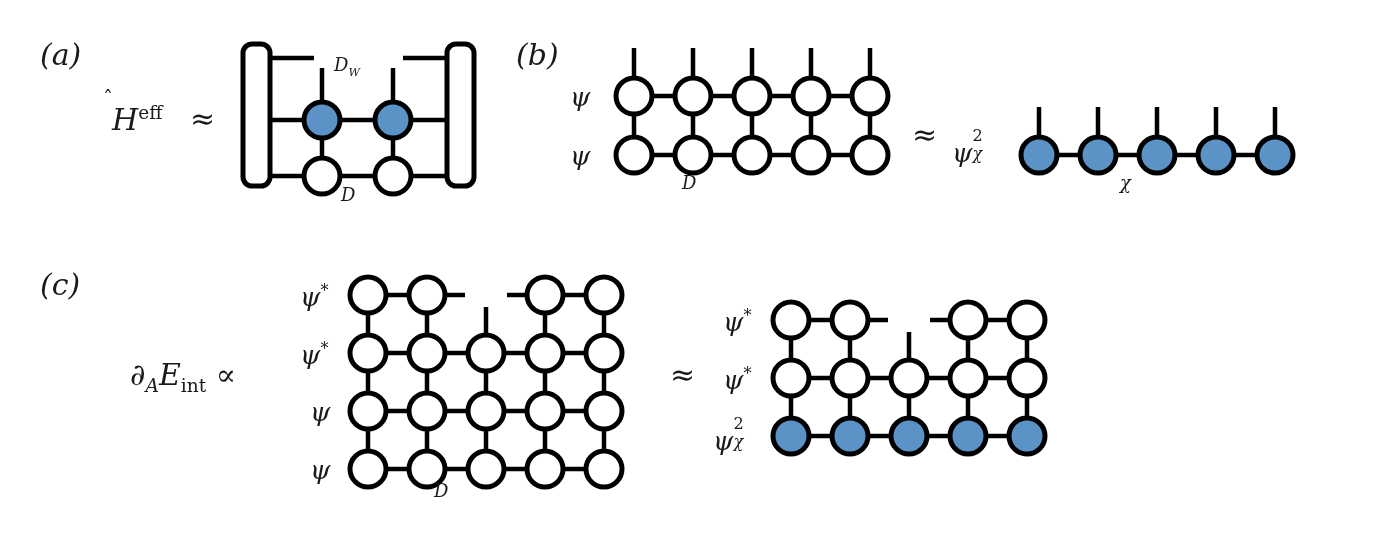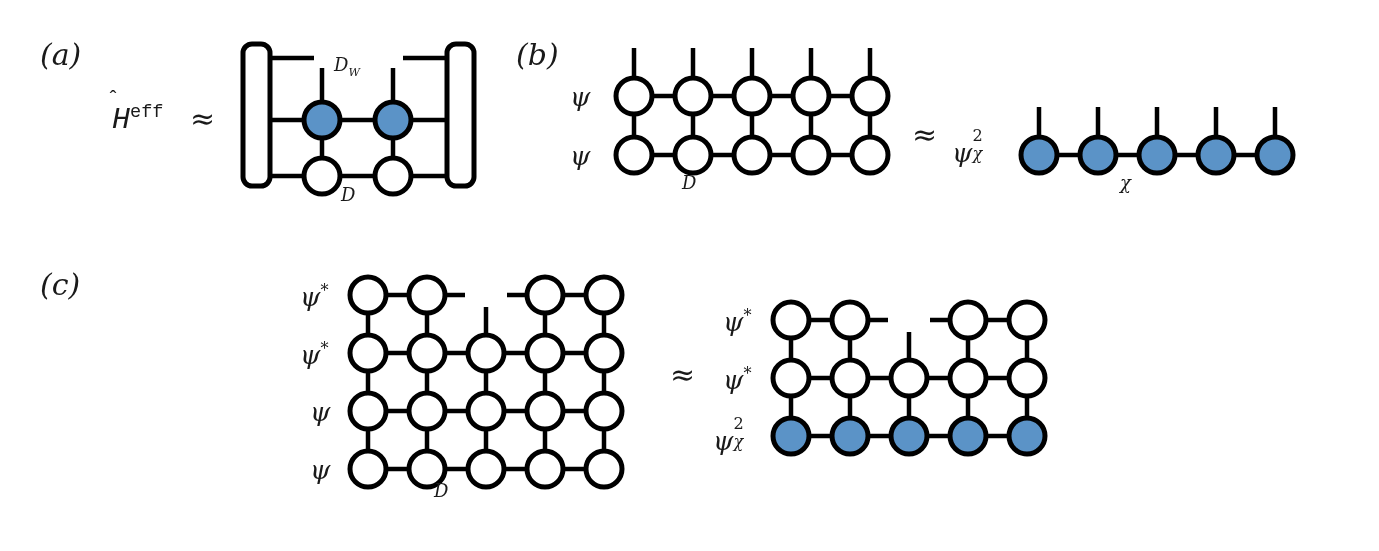--- a/index.html
+++ b/index.html
@@ -31,21 +31,20 @@
     color: #1a1a1a;
     white-space: nowrap;
     line-height: 1;
     user-select: none;
   }
   .panel-label {
     font-size: 30px;
   }
   .eq-label {
     font-size: 30px;
-    font-family: Liberation Mono, monospace;
   }
   .approx {
     font-style: normal;
     font-size: 30px;
   }
   .bond-label {
     font-size: 18px;
   }
   .state-label {
     font-size: 26px;
@@ -263,20 +262,21 @@
   <div class="math bond-label" style="left:682px; top:174px;">D</div>
 
   <div class="math approx" style="left:912px; top:120px;">≈</div>
 
   <div class="math state-label" style="left:952px; top:136px;">ψ<span class="stack"><span class="s-up">2</span><span class="s-dn">χ</span></span></div>
 
   <div class="math bond-label" style="left:1120px; top:174px;">χ</div>
 
   <div class="math panel-label" style="left:40px; top:270px;">(c)</div>
 
+  <div class="math eq-label" style="left:130px; top:360px;">∂<span class="sub">A</span>E<span class="sub-r">int</span>&nbsp;<span class="upright">∝</span></div>
 
   <div class="math state-label" style="left:300px; top:283px;">ψ<span class="sup">*</span></div>
 
   <div class="math state-label" style="left:300px; top:341px;">ψ<span class="sup">*</span></div>
 
   <div class="math state-label" style="left:310px; top:399px;">ψ</div>
 
   <div class="math state-label" style="left:310px; top:457px;">ψ</div>
 
   <div class="math bond-label" style="left:434px; top:482px;">D</div>

